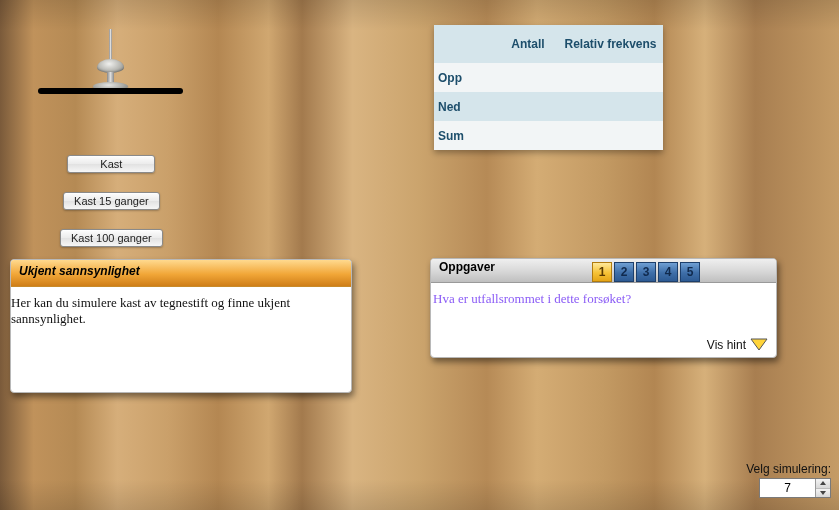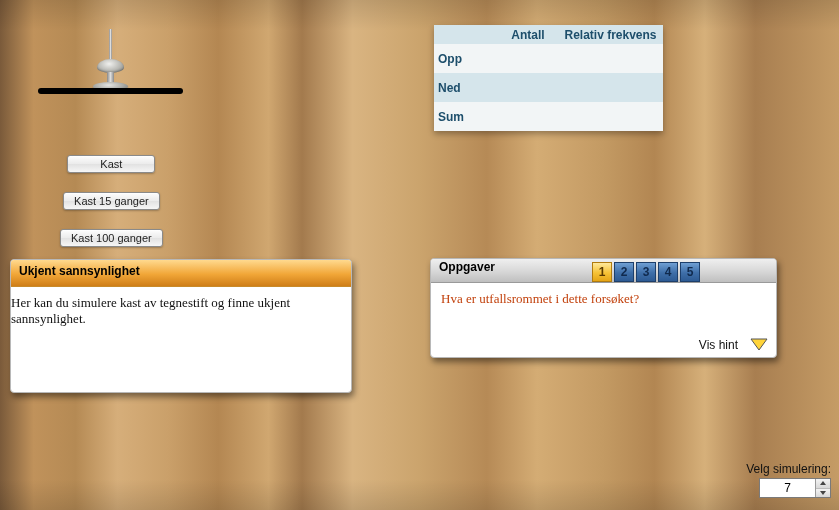--- a/index.html
+++ b/index.html
@@ -134,21 +134,21 @@
     box-shadow: 0 3px 6px rgba(0,0,0,0.3);
   }
   .results .row {
     display: flex;
     align-items: center;
     height: 29px;
   }
   .results .hdr {
     background: #d5e5eb;
     font-weight: bold;
-    height: 19px;
+    height: 38px;
   }
   .results .alt0 { background: #f2f5f6; }
   .results .alt1 { background: #d5e5eb; }
   .results .c0 { width: 60px; padding-left: 4px; font-weight: bold; color:#1d4e6b; }
   .results .c1 { width: 60px; text-align: center; font-weight: bold; }
   .results .c2 { flex: 1; text-align: center; font-weight: bold; }
 
   
   .panel-left {
     position: absolute;
@@ -163,20 +163,21 @@
   }
   .panel-left .titlebar {
     height: 22px;
     border-radius: 3px 3px 0 0;
     border-bottom: 1px solid #c88a2a;
     background: linear-gradient(#ffd98e 0%, #f1a637 55%, #cf7e18 100%);
     color: #000;
     font-size: 12px;
     font-weight: bold;
     padding: 4px 8px 0 8px;
+    font-style: italic;
   }
   .panel-left .body {
     padding: 8px 0;
     font-family: Georgia, "Times New Roman", serif;
     font-size: 13px;
     color: #111;
     line-height: 1.25;
   }
 
   
@@ -196,24 +197,24 @@
     border-radius: 3px 3px 0 0;
     border-bottom: 1px solid #9a9a9a;
     background: linear-gradient(#efefef 0%, #d7d7d7 55%, #bfbfbf 100%);
     color: #000;
     font-size: 12px;
     font-weight: bold;
     padding: 1px 8px 0 8px;
     position: relative;
   }
   .panel-right .body {
-    padding: 8px 10px;
+    padding: 8px 2px;
     font-family: Georgia, "Times New Roman", serif;
     font-size: 13px;
-    color: #c2410c;
+    color: #8b5cf6;
   }
   .qnums {
     position: absolute;
     right: 76px;
     bottom: 0;
     display: flex;
     gap: 2px;
   }
   .qnum {
     width: 20px;
@@ -235,21 +236,21 @@
     color: #5a3a00;
   }
   .hint {
     position: absolute;
     right: 8px;
     bottom: 5px;
     font-size: 12px;
     color: #111;
     display: flex;
     align-items: center;
-    gap: 12px;
+    gap: 4px;
     cursor: pointer;
   }
   .hint svg { display:block; }
 
   
   .picker {
     position: absolute;
     right: 8px;
     bottom: 12px;
     text-align: right;

